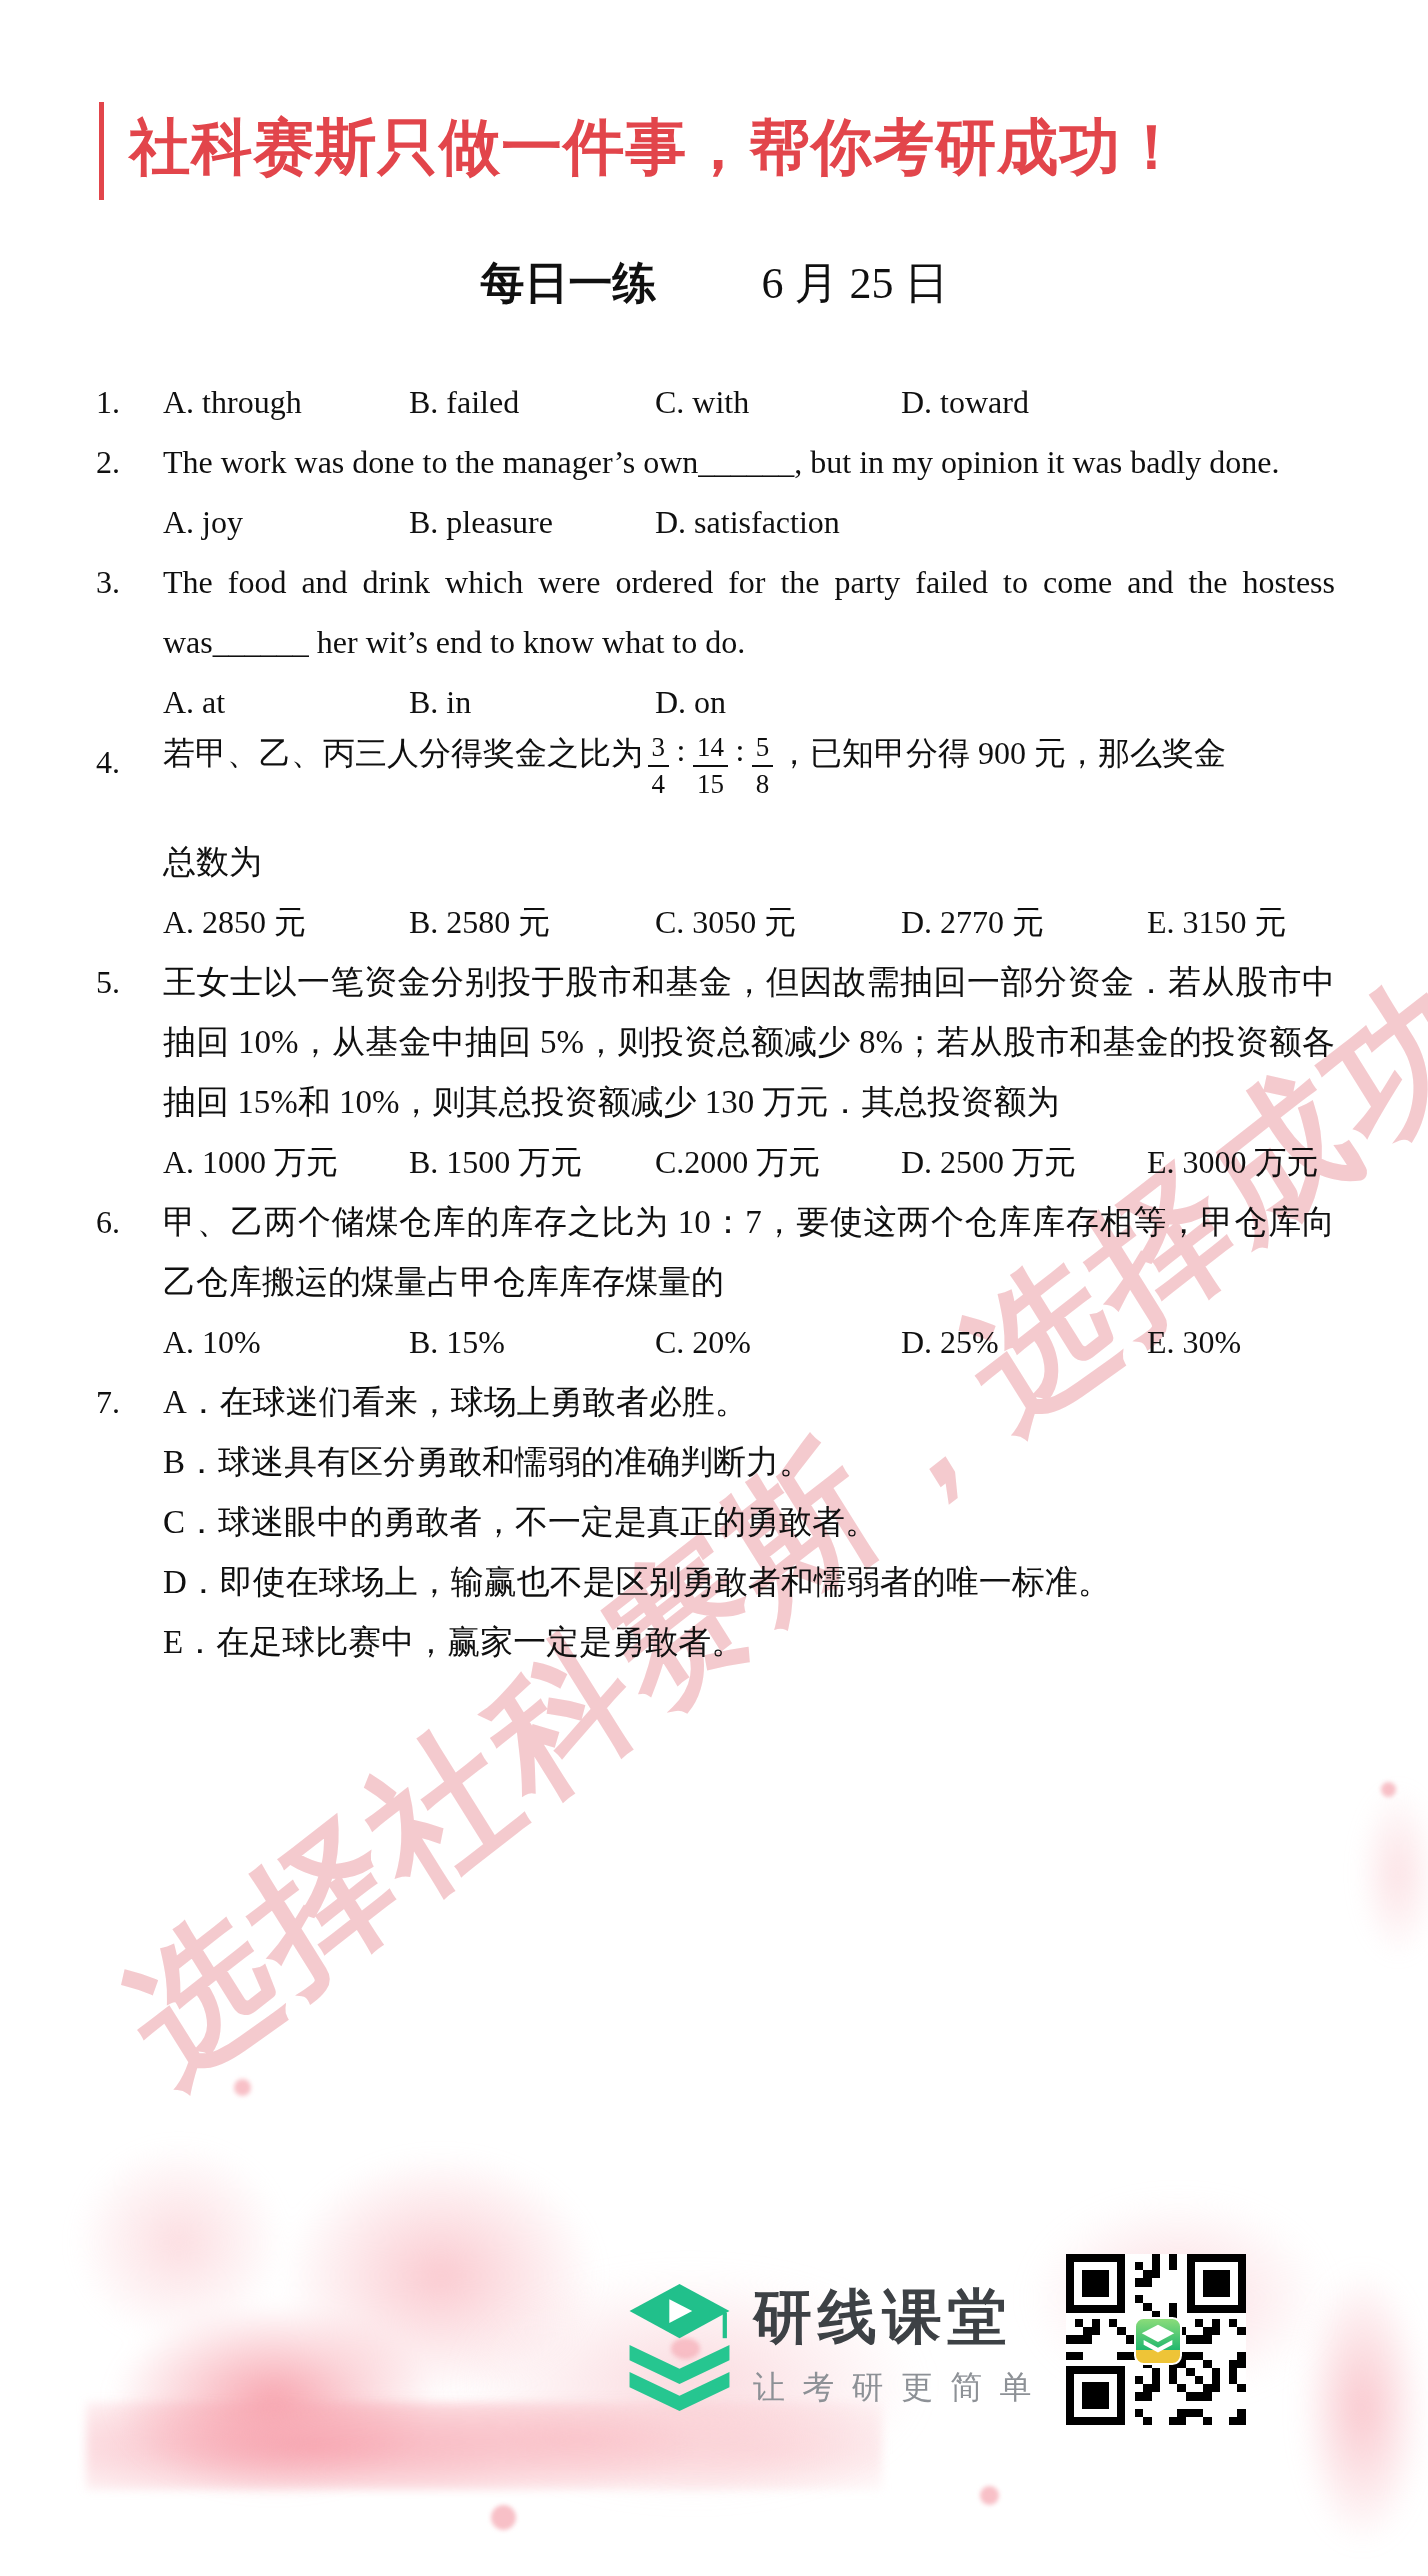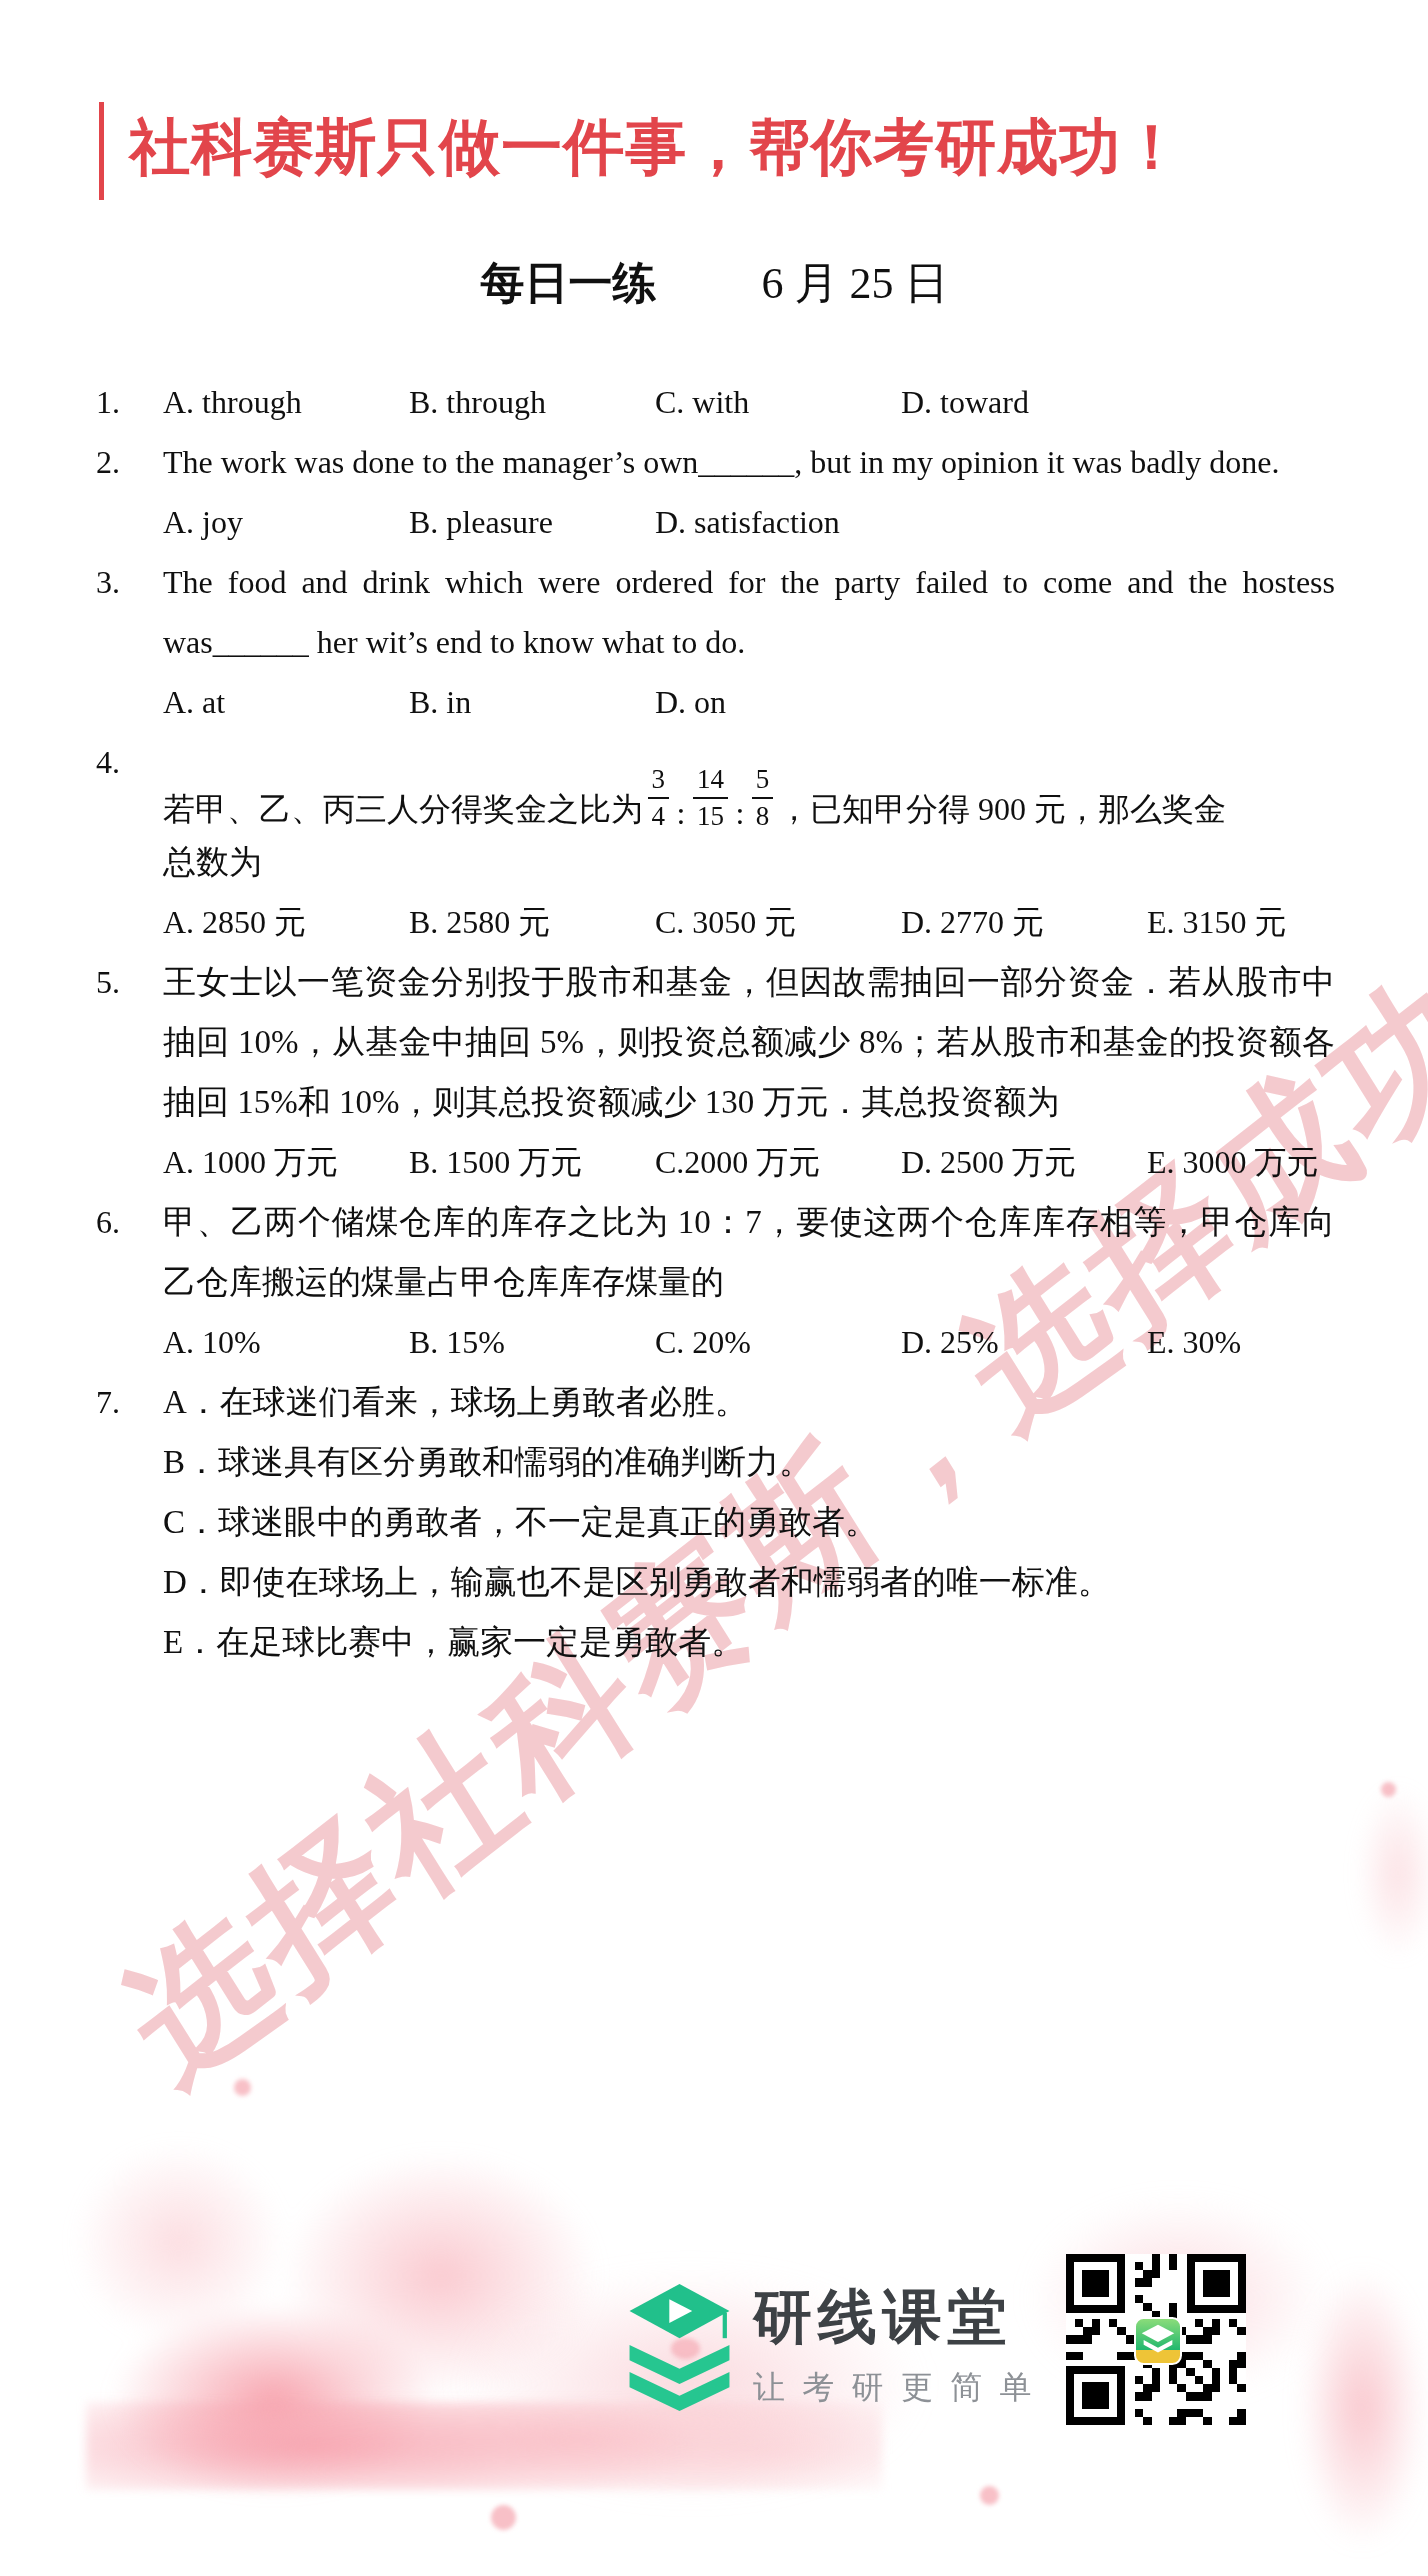--- a/index.html
+++ b/index.html
@@ -66,21 +66,21 @@
   .questions { position:absolute; z-index:2; left:96px; top:372px; width:1239px; }
   .q { position:relative; padding-left:67px; }
   .qnum { position:absolute; left:0; top:0; font-size:32px; line-height:60px; }
   .stem { margin:0; font-size:32px; line-height:60px; text-align:justify; }
   .stem.cn { font-size:33px; }
   .stem.last { text-align:left; }
   .opts { display:flex; font-size:32px; line-height:60px; }
   .opts span { flex:0 0 246px; white-space:nowrap; }
   .opts span:last-child { flex:0 0 auto; }
   .optlines p { margin:0; font-size:33px; line-height:60px; }
-  .fracline { display:flex; align-items:flex-end; min-height:100px; font-size:32px; white-space:nowrap; }
+  .fracline { display:flex; align-items:flex-start; min-height:100px; font-size:32px; white-space:nowrap; }
   .frac { display:inline-flex; flex-direction:column; align-items:center;
     font-size:27px; line-height:31px; margin:0 4.8px; }
   .frac .num { padding:0 3.8px 1.9px; border-bottom:2.9px solid #101010; }
   .frac .den { padding-top:1.9px; }
   .fsep { margin:0 2.9px; }
 
   
   .brand { position:absolute; z-index:2; left:623px; top:2284px; display:flex; align-items:flex-start; }
   .brand-icon { width:113px; height:127px; }
   .brand-text { margin-left:17px; }
@@ -130,21 +130,21 @@
     <span class="t1">每日一练</span>
     <span class="t2">6 月 25 日</span>
   </div>
 
   <div class="questions">
 
     <section class="q">
       <span class="qnum">1.</span>
       <div class="opts">
         <span>A. through</span>
-        <span>B. through</span>
+        <span>B. failed</span>
         <span>C. with</span>
         <span>D. toward</span>
       </div>
     </section>
 
     <section class="q">
       <span class="qnum">2.</span>
       <p class="stem en">The work was done to the manager’s own______, but in my opinion it was badly done.</p>
       <div class="opts">
         <span>A. joy</span>

